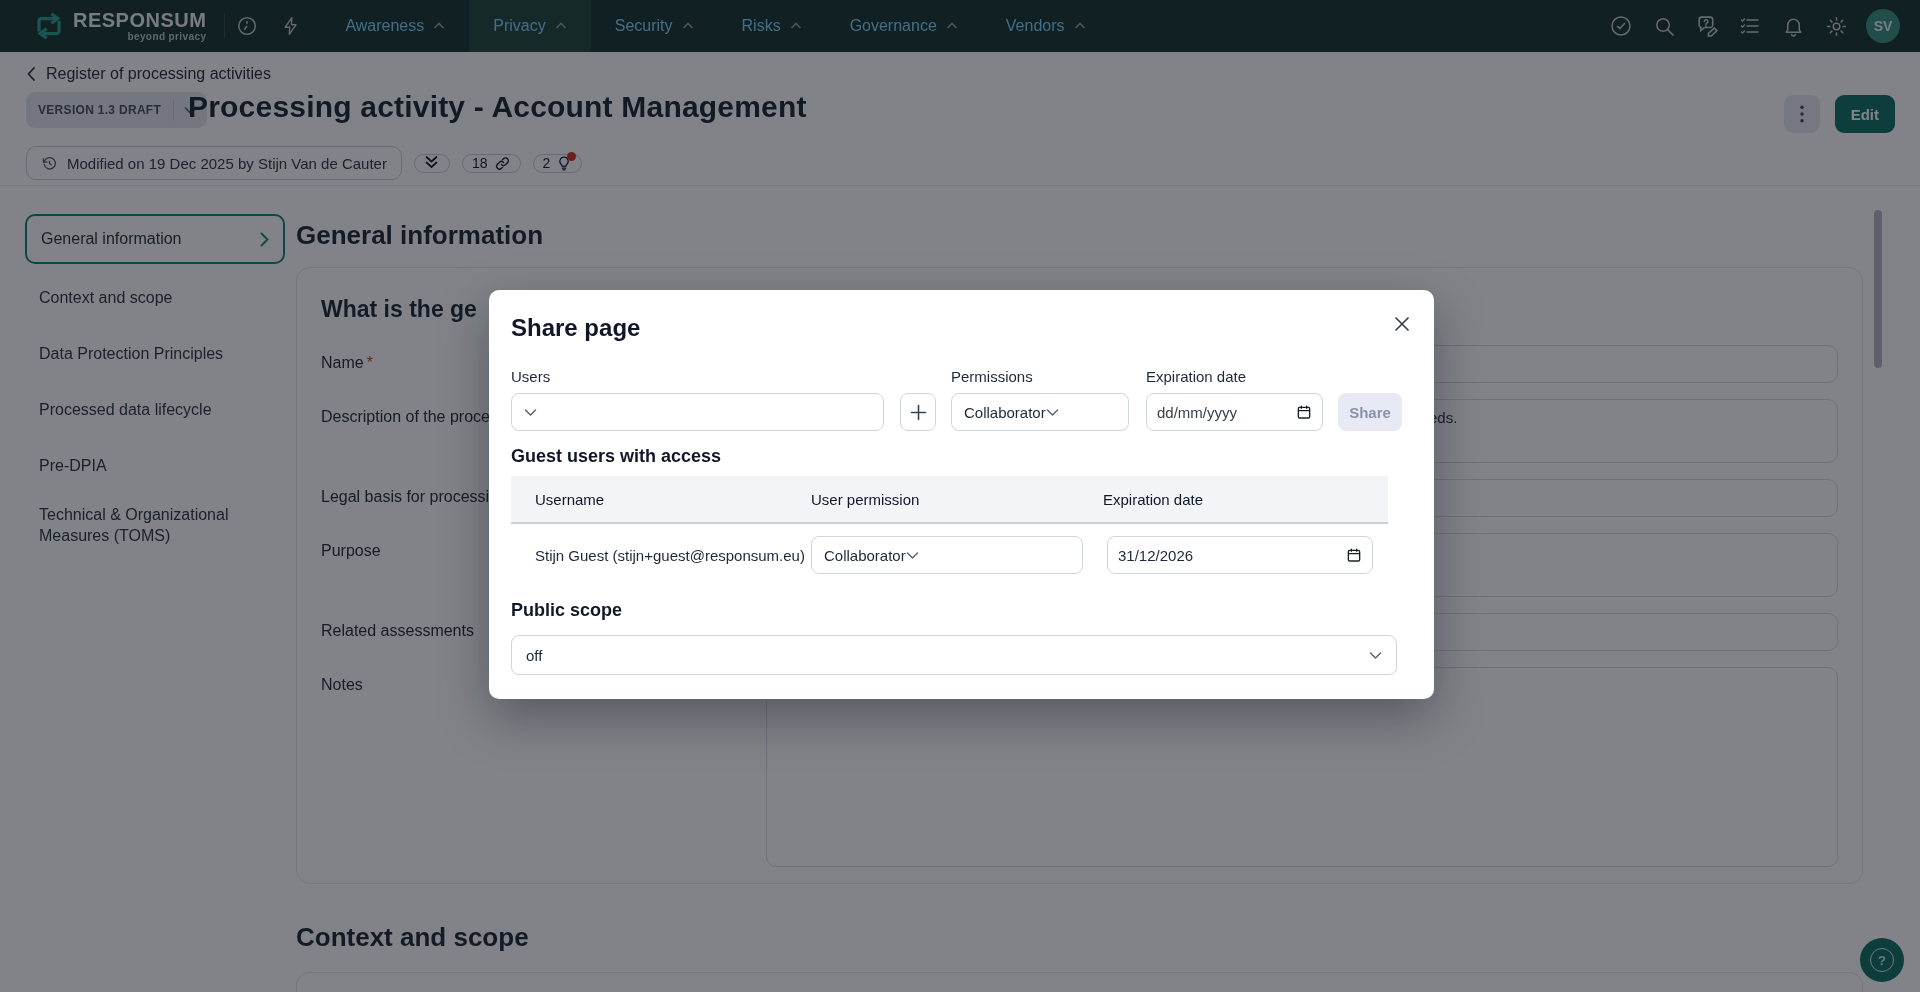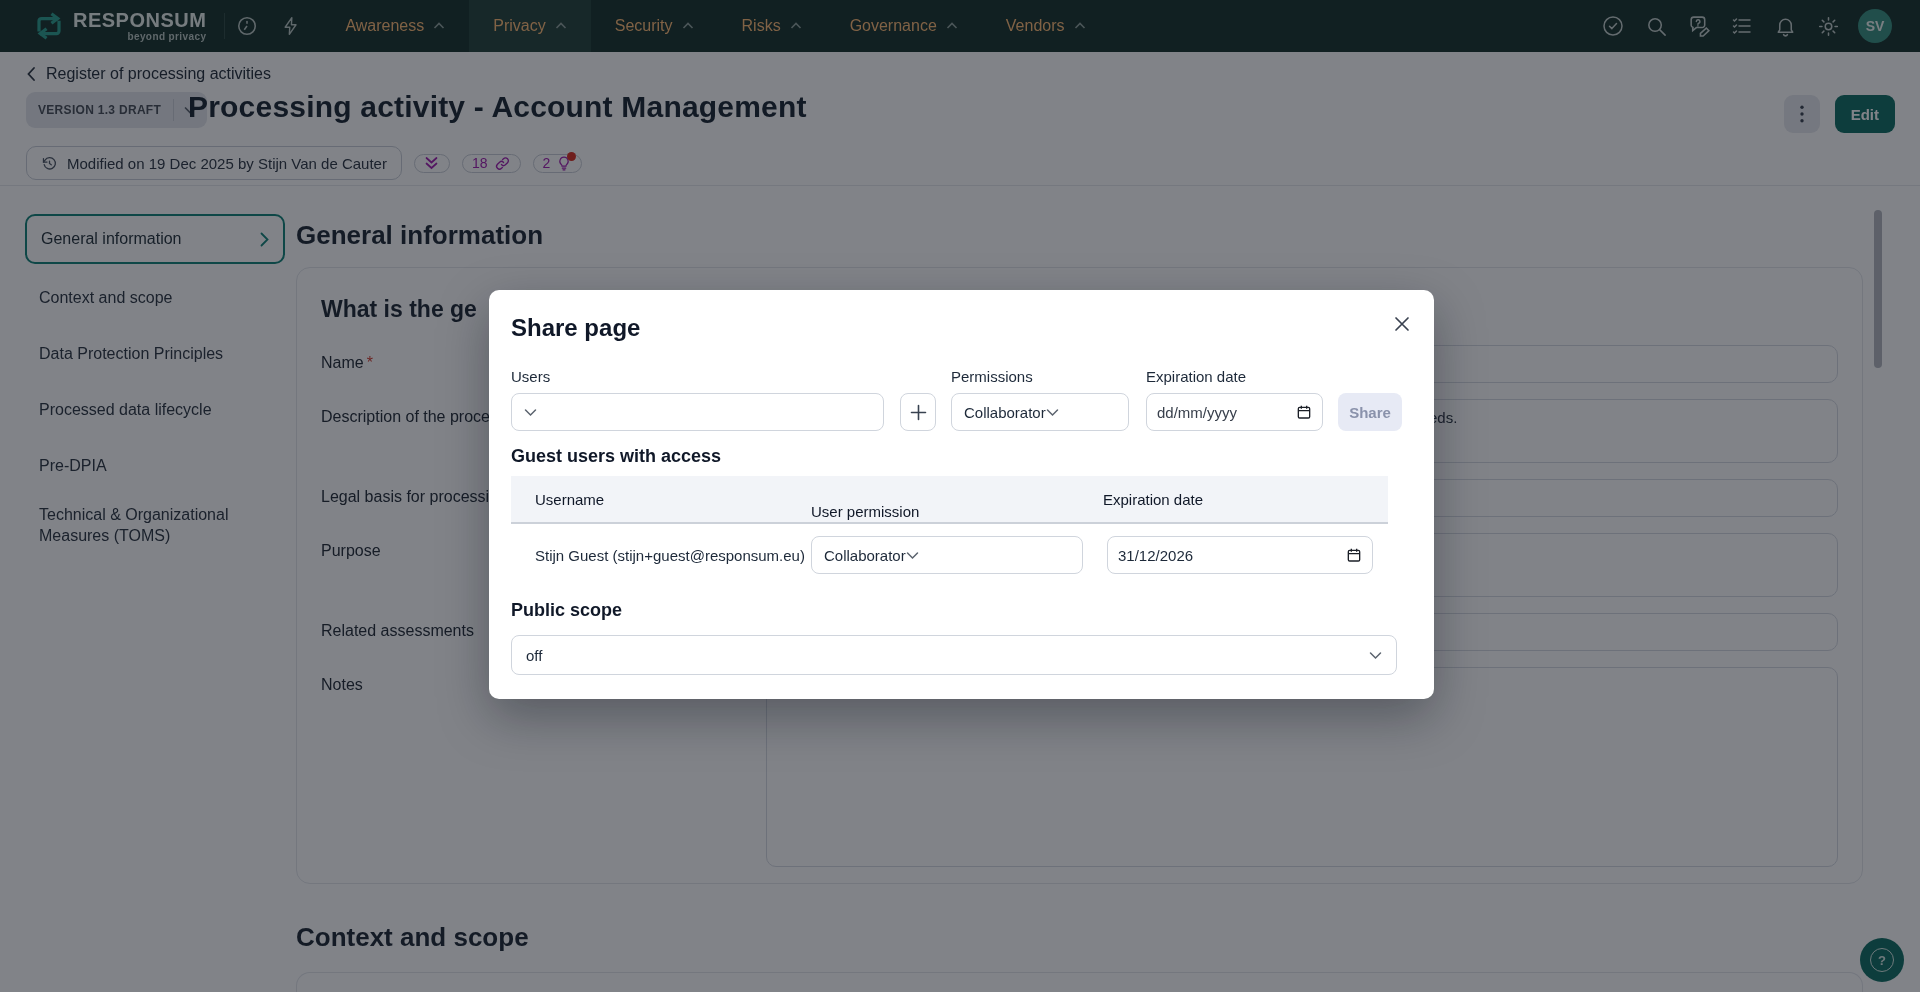--- a/index.html
+++ b/index.html
@@ -14,23 +14,23 @@
   
   .navbar{position:absolute;top:0;left:0;right:0;height:52px;background:var(--navbar);
     display:flex;align-items:stretch;color:#cdd8d4;z-index:5;}
   .logo{display:flex;align-items:center;gap:9px;padding:0 18px 0 34px;}
   .logo-txt{display:flex;flex-direction:column;align-items:flex-end;line-height:1;}
   .logo-name{font-size:20px;font-weight:800;letter-spacing:.5px;color:#e9f0ed;}
   .logo-tag{font-size:10px;font-weight:700;color:#b9c6c2;margin-top:2px;letter-spacing:.4px;}
   .nav-divider{width:1px;height:26px;background:#2e4a43;align-self:center;}
   .icon-btn{width:44px;height:52px;display:grid;place-items:center;color:#b9c6c2;cursor:pointer;background:none;border:none;}
   .nav-menu{display:flex;align-items:stretch;margin-left:8px;}
-  .nav-item{display:flex;align-items:center;gap:9px;padding:13px 24px;font-size:16px;color:#fdba74;cursor:pointer;}
+  .nav-item{display:flex;align-items:center;gap:9px;padding:13px 24px;font-size:16px;color:#7dd3fc;cursor:pointer;}
   .nav-item.active{background:var(--nav-active);}
-  .nav-right{margin-left:auto;display:flex;align-items:center;gap:17px;padding-right:28px;}
+  .nav-right{margin-left:auto;display:flex;align-items:center;gap:17px;padding-right:20px;}
   .nav-right .ric{width:26px;height:26px;display:grid;place-items:center;color:#c3cecb;cursor:pointer;background:none;border:none;}
   .avatar{width:34px;height:34px;border-radius:50%;background:#37917f;color:#eef6f3;
     font-weight:700;font-size:14px;display:grid;place-items:center;cursor:pointer;}
 
   
   .page-header{position:absolute;top:52px;left:0;right:0;height:134px;background:#fff;border-bottom:1px solid #e6e8ed;}
   .breadcrumb{position:absolute;top:13px;left:26px;display:flex;align-items:center;gap:10px;
     font-size:16px;color:#222d39;cursor:pointer;}
   .ver-badge{position:absolute;top:40px;left:26px;height:36px;background:#e4e7ec;border-radius:9px;
     display:flex;align-items:center;cursor:pointer;}
@@ -39,21 +39,21 @@
   .ver-badge .vb-chev{padding:0 10px;color:#5b636e;}
   .page-title{position:absolute;top:38px;left:188px;font-size:30px;font-weight:800;color:#182430;letter-spacing:.2px;}
   .hdr-actions{position:absolute;top:43px;right:25px;display:flex;gap:15px;}
   .kebab-btn{width:36px;height:38px;background:#e7e9ee;border:none;border-radius:9px;display:grid;place-items:center;cursor:pointer;color:#394250;}
   .edit-btn{height:38px;padding:0 16px;background:var(--teal-dark);color:#fff;border:none;border-radius:9px;
     font-size:15px;font-weight:700;cursor:pointer;}
   .modified-row{position:absolute;top:94px;left:26px;display:flex;align-items:center;gap:12px;}
   .mod-pill{height:34px;border:1px solid #c9ced7;border-radius:10px;display:flex;align-items:center;gap:9px;
     padding:0 14px;font-size:15px;color:#2c3643;background:#fff;}
   .sq-btn{height:19px;min-width:36px;border:1px solid #c9ced7;border-radius:10px;background:#fff;
-    display:flex;align-items:center;justify-content:center;gap:6px;color:#a21caf;cursor:pointer;
+    display:flex;align-items:flex-start;justify-content:center;gap:6px;color:#0f172a;cursor:pointer;
     font-size:14px;padding:0 9px;}
   .bulb-wrap{position:relative;display:grid;place-items:center;}
   .red-dot{position:absolute;top:-3px;right:-4px;width:9px;height:9px;border-radius:50%;background:var(--danger);}
 
   
   .sidebar{position:absolute;top:214px;left:25px;width:260px;}
   .side-item{min-height:56px;display:flex;align-items:center;font-size:16px;color:#2b3541;
     padding:0 14px;cursor:pointer;line-height:1.3;}
   .side-item.active{border:2px solid #0f8377;border-radius:10px;min-height:50px;height:50px;
     justify-content:space-between;margin-bottom:6px;color:#223039;}
@@ -99,21 +99,21 @@
   .date-ctl{left:657px;width:177px;display:flex;align-items:center;padding:0 10px;gap:6px;}
   .date-ctl input{border:none;outline:none;flex:1;font-size:15px;color:#1d2939;min-width:0;background:transparent;}
   .date-ctl input::placeholder{color:#39404c;}
   .share-btn{position:absolute;top:103px;left:849px;width:64px;height:38px;border:none;border-radius:8px;
     background:#e7eaf5;color:#8a92ab;font-size:15px;font-weight:600;cursor:default;}
   .m-sub{position:absolute;left:22px;font-size:18px;font-weight:700;color:#101828;}
   .sub-guest{top:156px;} .sub-public{top:310px;}
   .g-table{position:absolute;top:186px;left:22px;width:877px;}
   .g-head{height:48px;background:var(--thead);border-bottom:2px solid #ccd1d9;position:relative;}
   .g-head span{position:absolute;top:15px;font-size:15px;color:#101828;}
-  .gh-user{left:24px;} .gh-perm{left:300px;margin-top:12px;} .gh-exp{left:592px;}
+  .gh-user{left:24px;} .gh-perm{left:300px;} .gh-exp{left:592px;}
   .g-row{height:62px;position:relative;}
   .g-user{position:absolute;left:24px;top:23px;font-size:15px;color:#1d2939;}
   .row-sel{position:absolute;top:12px;left:300px;width:272px;height:38px;}
   .row-date{position:absolute;top:12px;left:596px;width:266px;height:38px;}
   .pub-sel{position:absolute;top:345px;left:22px;width:886px;height:40px;border:1px solid #d0d5dd;border-radius:8px;
     display:flex;align-items:center;justify-content:space-between;padding:0 14px;font-size:15px;color:#1d2939;cursor:pointer;}
   .chev{color:#5b636e;}
 </style>
 </head>
 <body>

